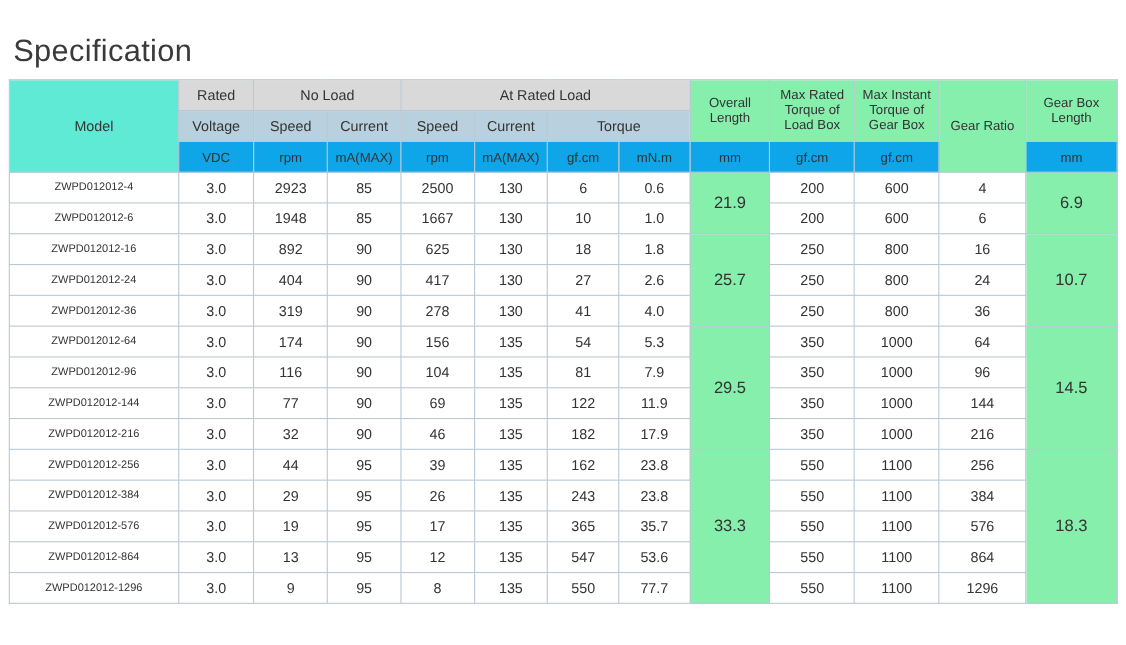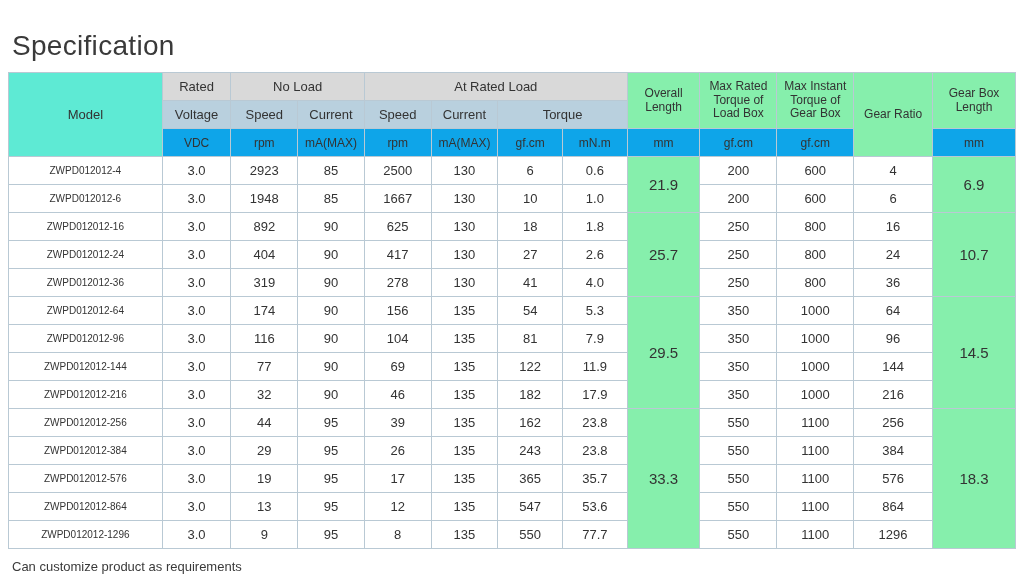--- a/index.html
+++ b/index.html
@@ -345,15 +345,14 @@
           <td class="val">135</td>
           <td class="val">550</td>
           <td class="val">77.7</td>
           <td class="val">550</td>
           <td class="val">1100</td>
           <td class="val">1296</td>
         </tr>
       </tbody>
   </table>
 
-  <div class="footnote">Can customize product as requirements</div>
 
 </div>
 
 </body></html>

